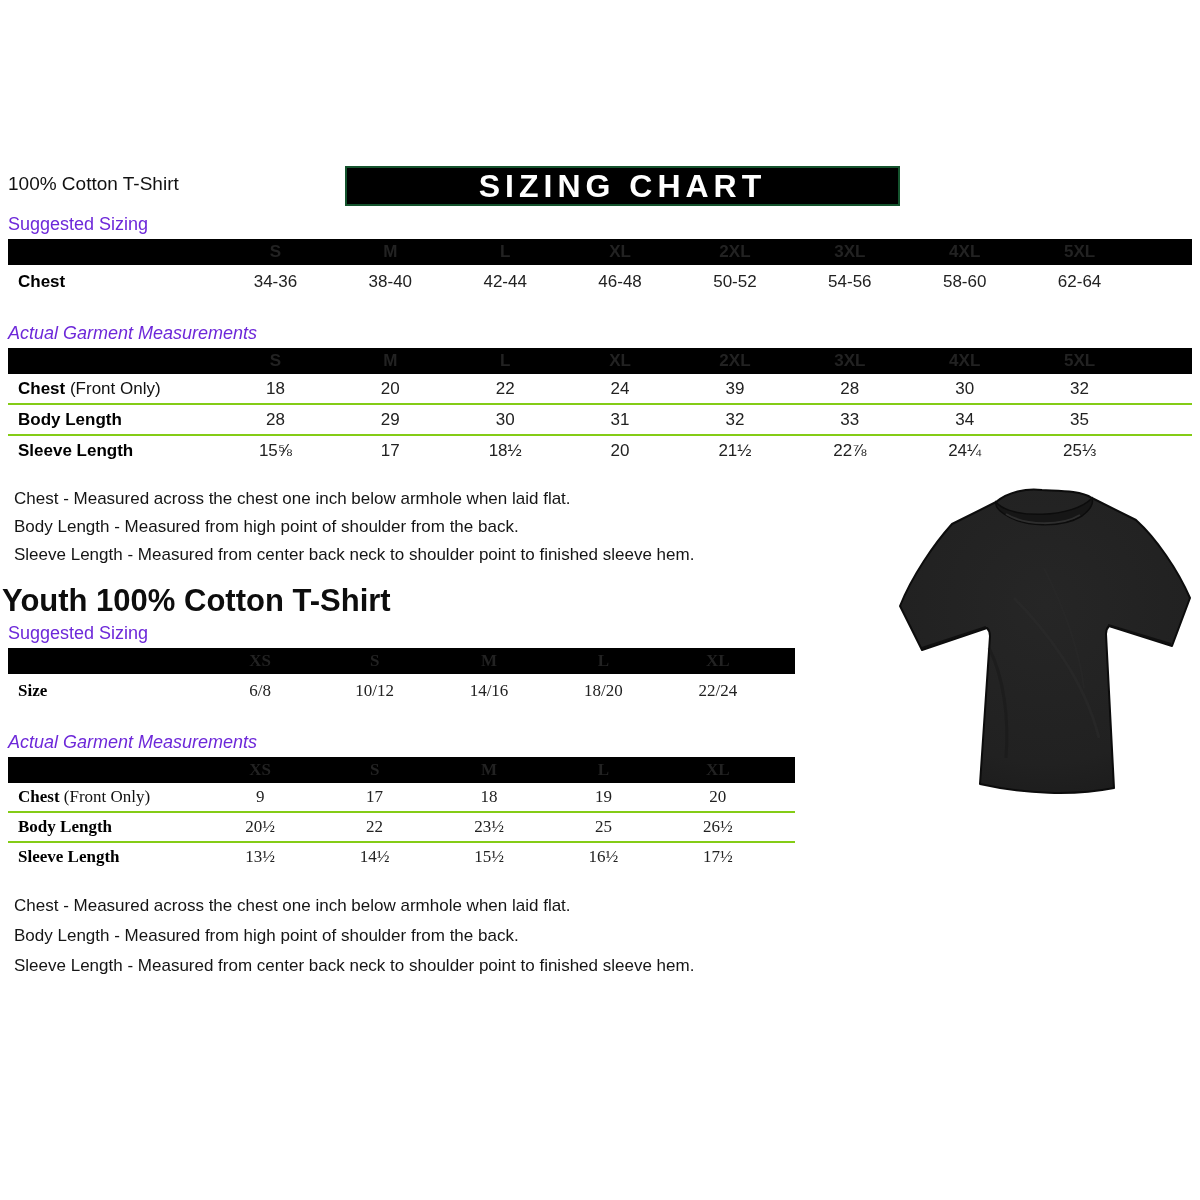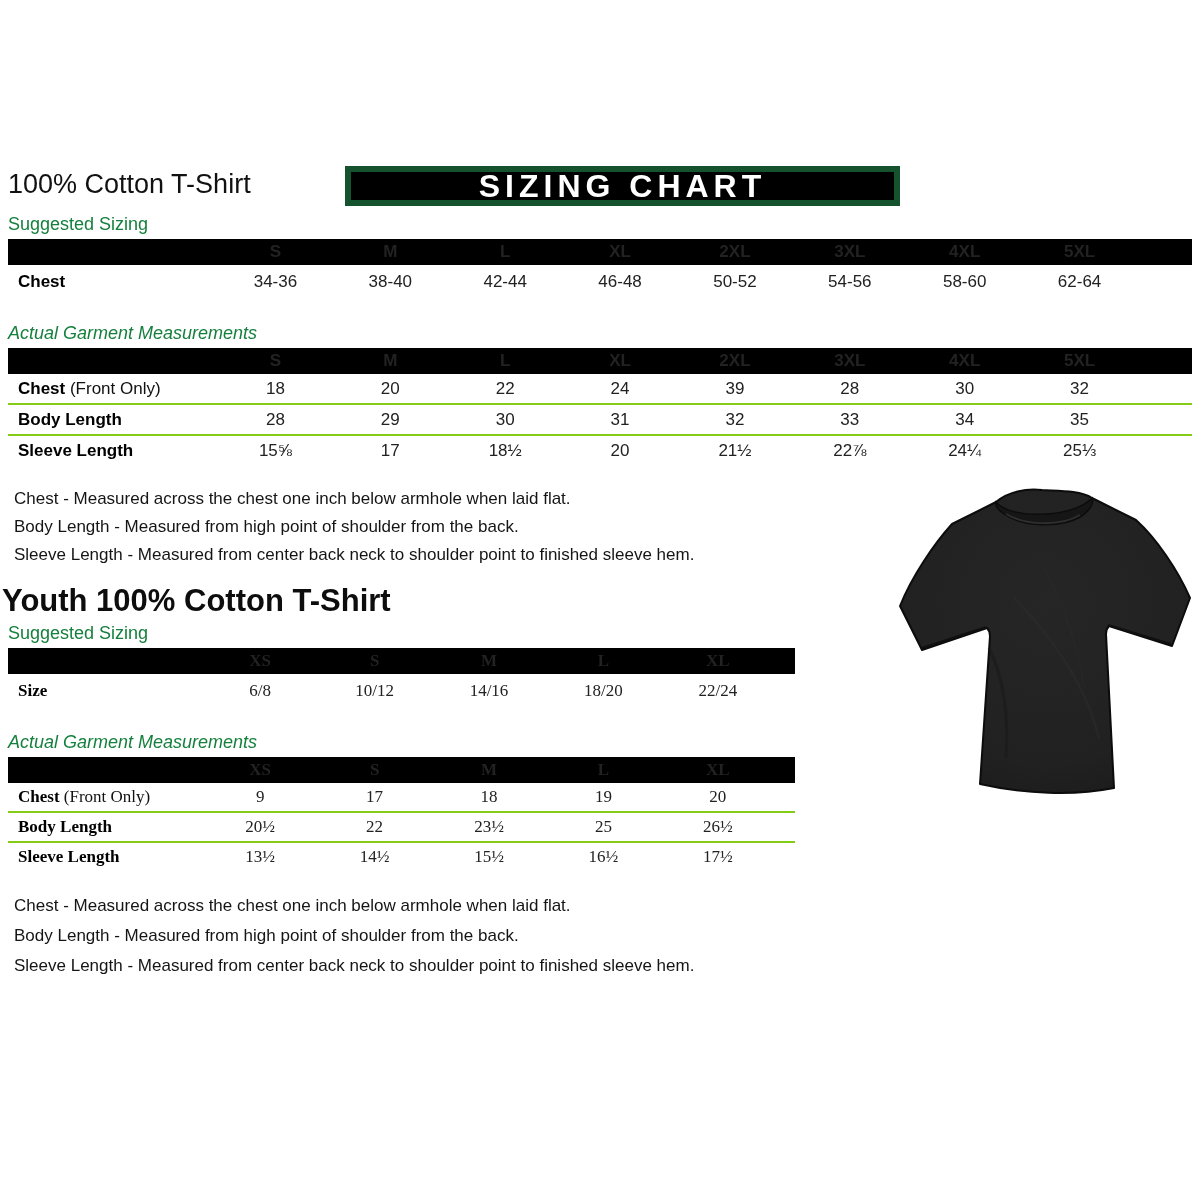--- a/index.html
+++ b/index.html
@@ -5,29 +5,29 @@
   html,body{margin:0;padding:0;background:#fff;}
   body{
     width:1200px;height:1200px;position:relative;overflow:hidden;
     font-family:"Liberation Sans", sans-serif;color:#1a1a1a;
     -webkit-font-smoothing:antialiased;
   }
   .sheet{position:absolute;left:0;top:0;width:1200px;height:1200px;padding:166px 8px 0 8px;box-sizing:border-box;}
 
   
   .topbar{display:flex;align-items:flex-start;height:42px;}
-  .page-title{flex:0 0 337px;margin:0;font-size:27px;font-weight:400;color:#111;letter-spacing:0;line-height:36px;}
+  .page-title{flex:0 0 337px;margin:0;font-size:19px;font-weight:400;color:#111;letter-spacing:0;line-height:36px;}
   .banner{
     flex:0 0 555px;height:40px;background:#000;color:#fff;
     display:flex;align-items:center;justify-content:center;
     font-size:32px;font-weight:700;letter-spacing:5px;
-    border:6px solid #14532d;box-sizing:border-box;
+    border:2px solid #14532d;box-sizing:border-box;
   }
 
-  .section-label{font-size:18px;color:#15803d;margin:6px 0 4px 0;}
+  .section-label{font-size:18px;color:#6d28d9;margin:6px 0 4px 0;}
   .section-label.m2{margin-top:24px;font-style:italic;}
 
   
   .table{width:1184px;box-sizing:border-box;}
   .trow{display:flex;align-items:center;}
   .thead{background:#000;color:#fff;height:26px;}
   .thead .tcell{font-weight:700;font-size:17px;}
   .tcell{flex:1;text-align:center;font-size:17px;color:#222;}
   .tcell.label{text-align:left;padding-left:10px;color:#111;}
   .tcell.label b{font-weight:700;color:#000;}

